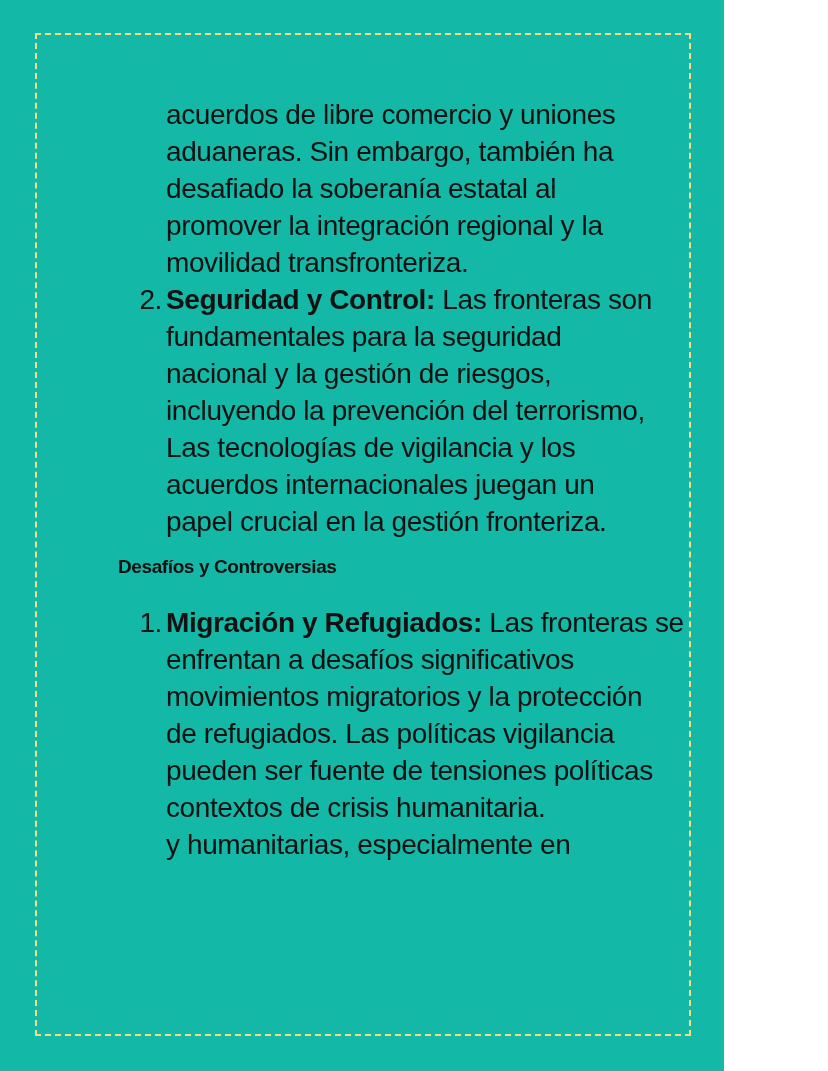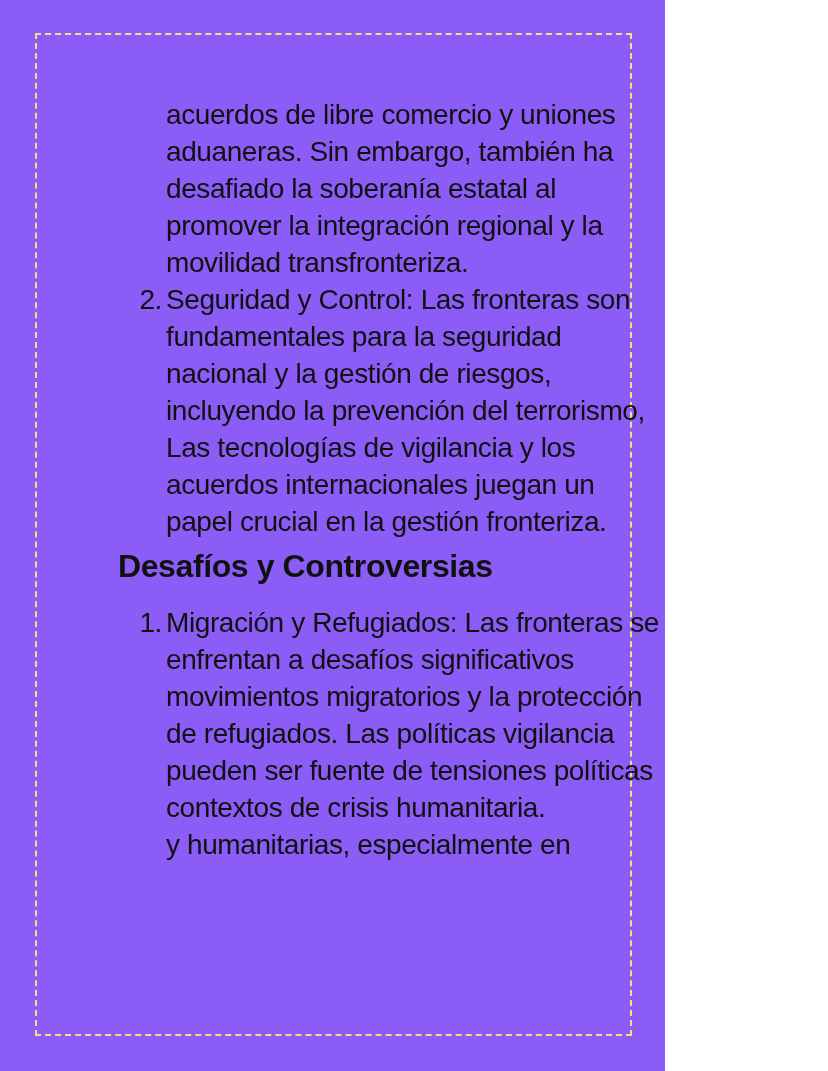--- a/index.html
+++ b/index.html
@@ -2,23 +2,23 @@
 <html><head>
 <meta charset="utf-8">
 <style>
   html, body {
     margin: 0;
     padding: 0;
     background: #ffffff;
   }
   .page {
     position: relative;
-    width: 665px;
+    width: 724px;
     height: 1071px;
-    background: #8b5cf6;
+    background: #14b8a6;
     overflow: hidden;
     font-family: "Liberation Sans", sans-serif;
     color: #111111;
   }
   .page-frame {
     position: absolute;
     left: 35px;
     top: 33px;
     right: 33px;
     bottom: 35px;
@@ -43,23 +43,23 @@
   }
   .list-number {
     position: absolute;
     left: 0;
     top: 0;
     width: 44px;
     text-align: right;
     font-weight: 400;
   }
   .line { white-space: nowrap; }
-  .bold { font-weight: 400; }
+  .bold { font-weight: 700; }
   .section-heading {
-    font-size: 32px;
+    font-size: 19px;
     font-weight: 700;
     line-height: 37px;
     letter-spacing: -0.4px;
     margin: 8px 0 19px 0;
   }
 </style>
 </head>
 <body>
 
 <div class="page">

